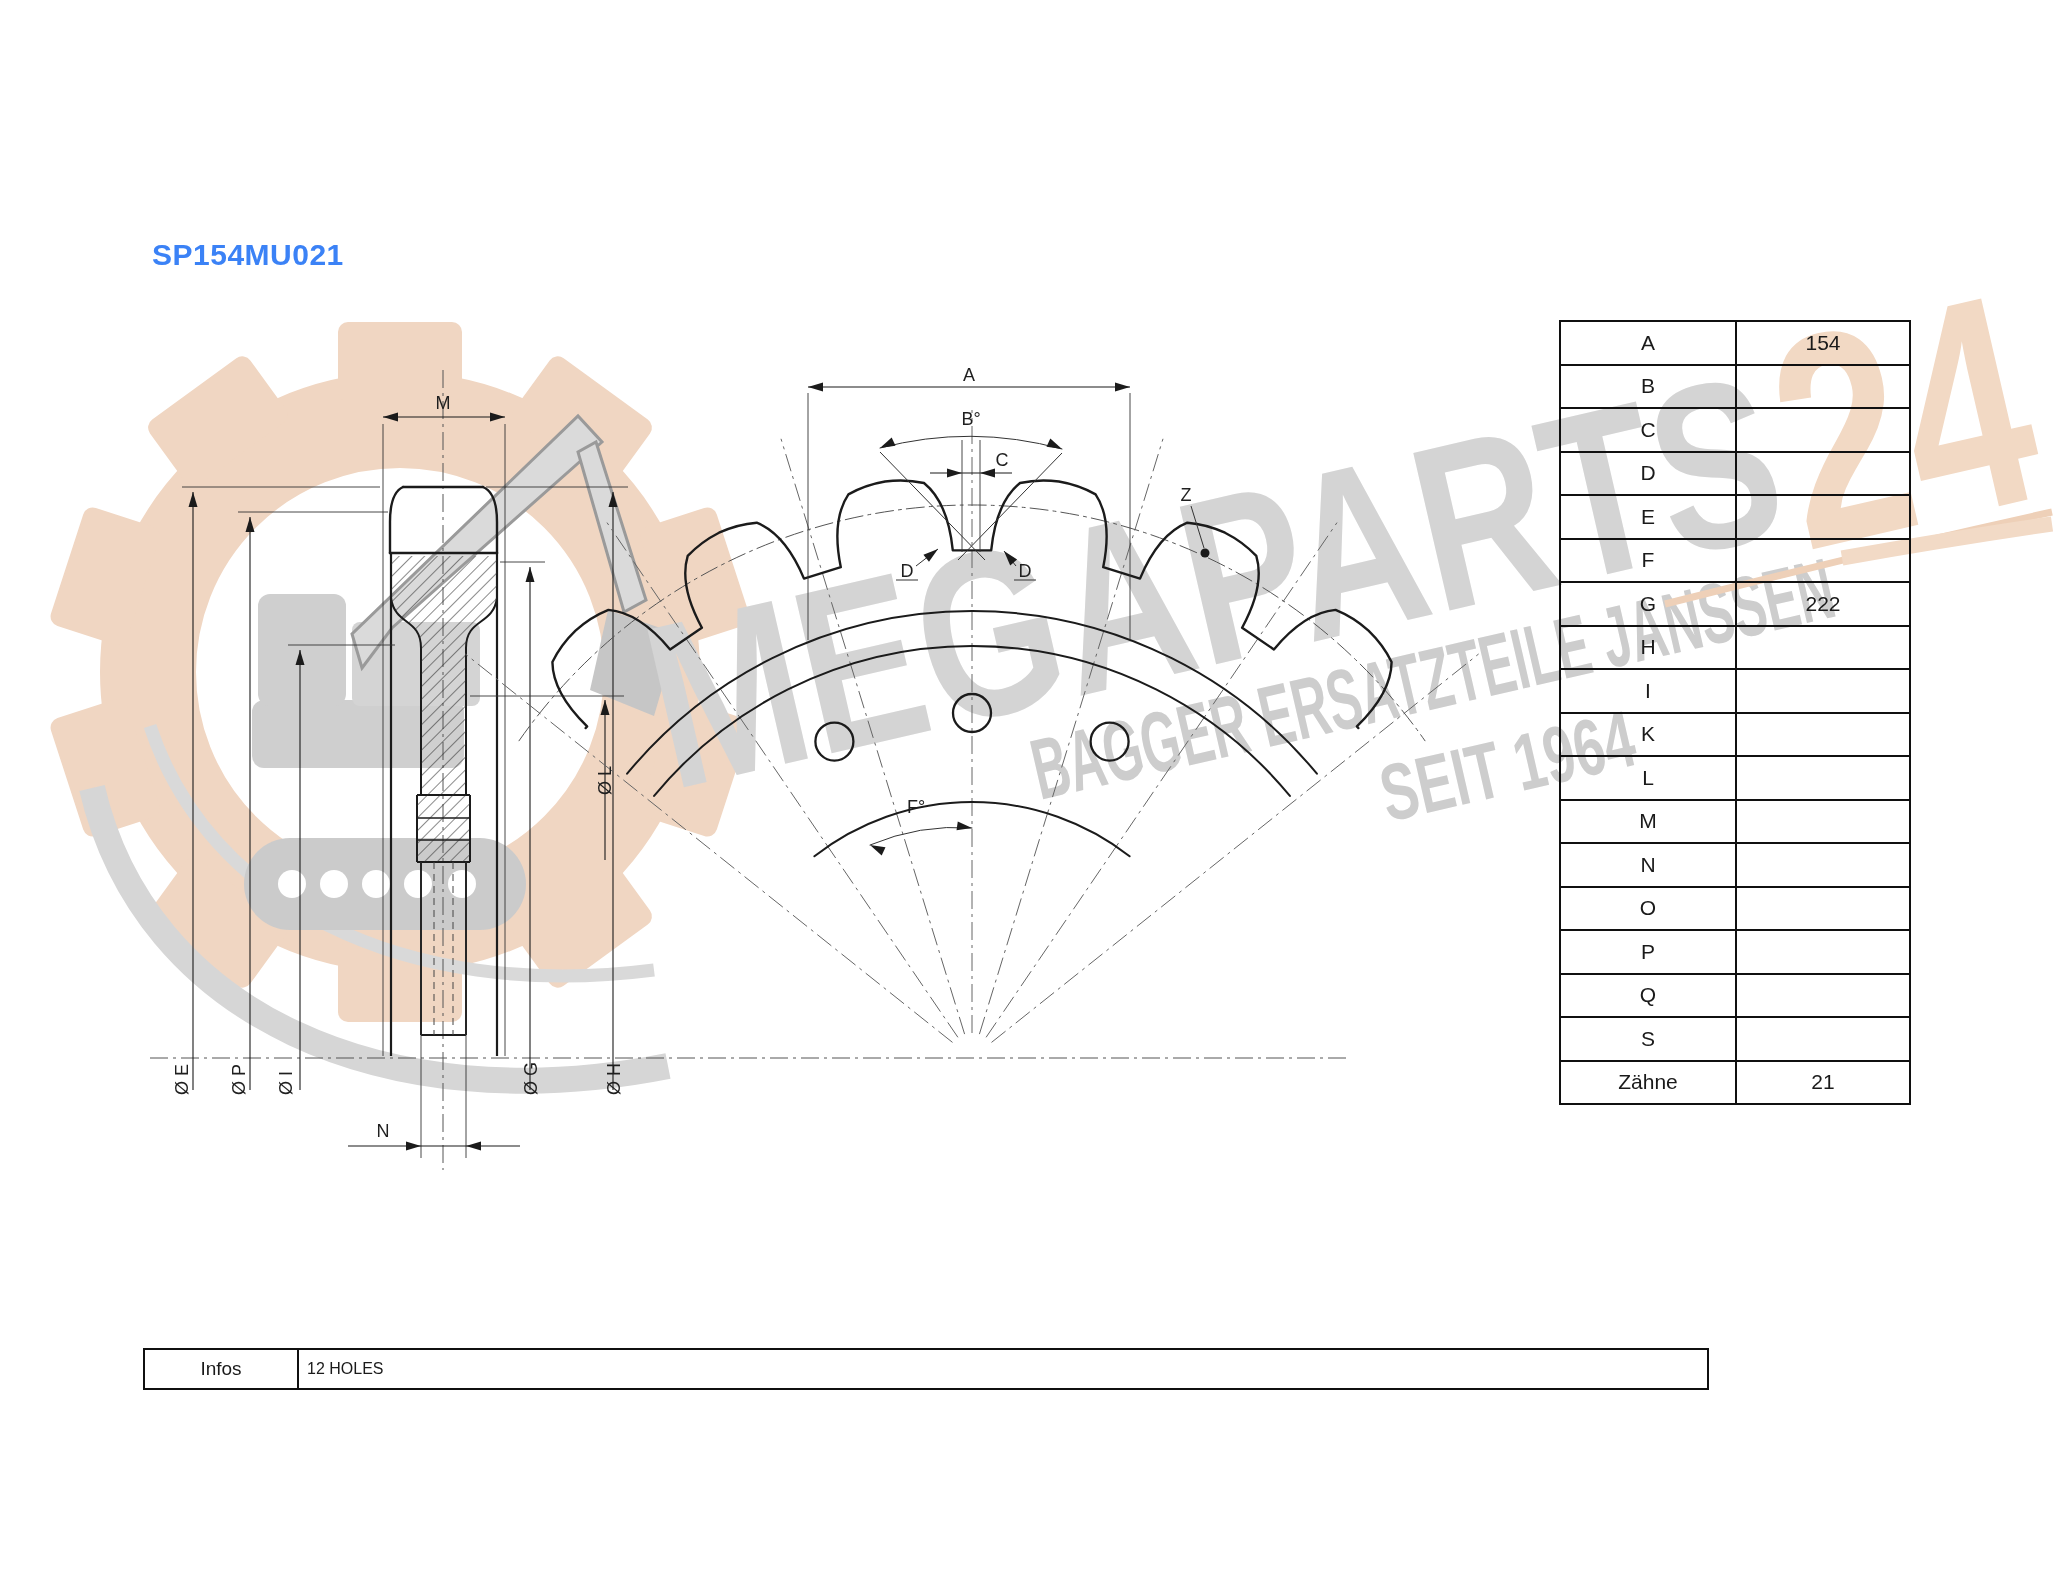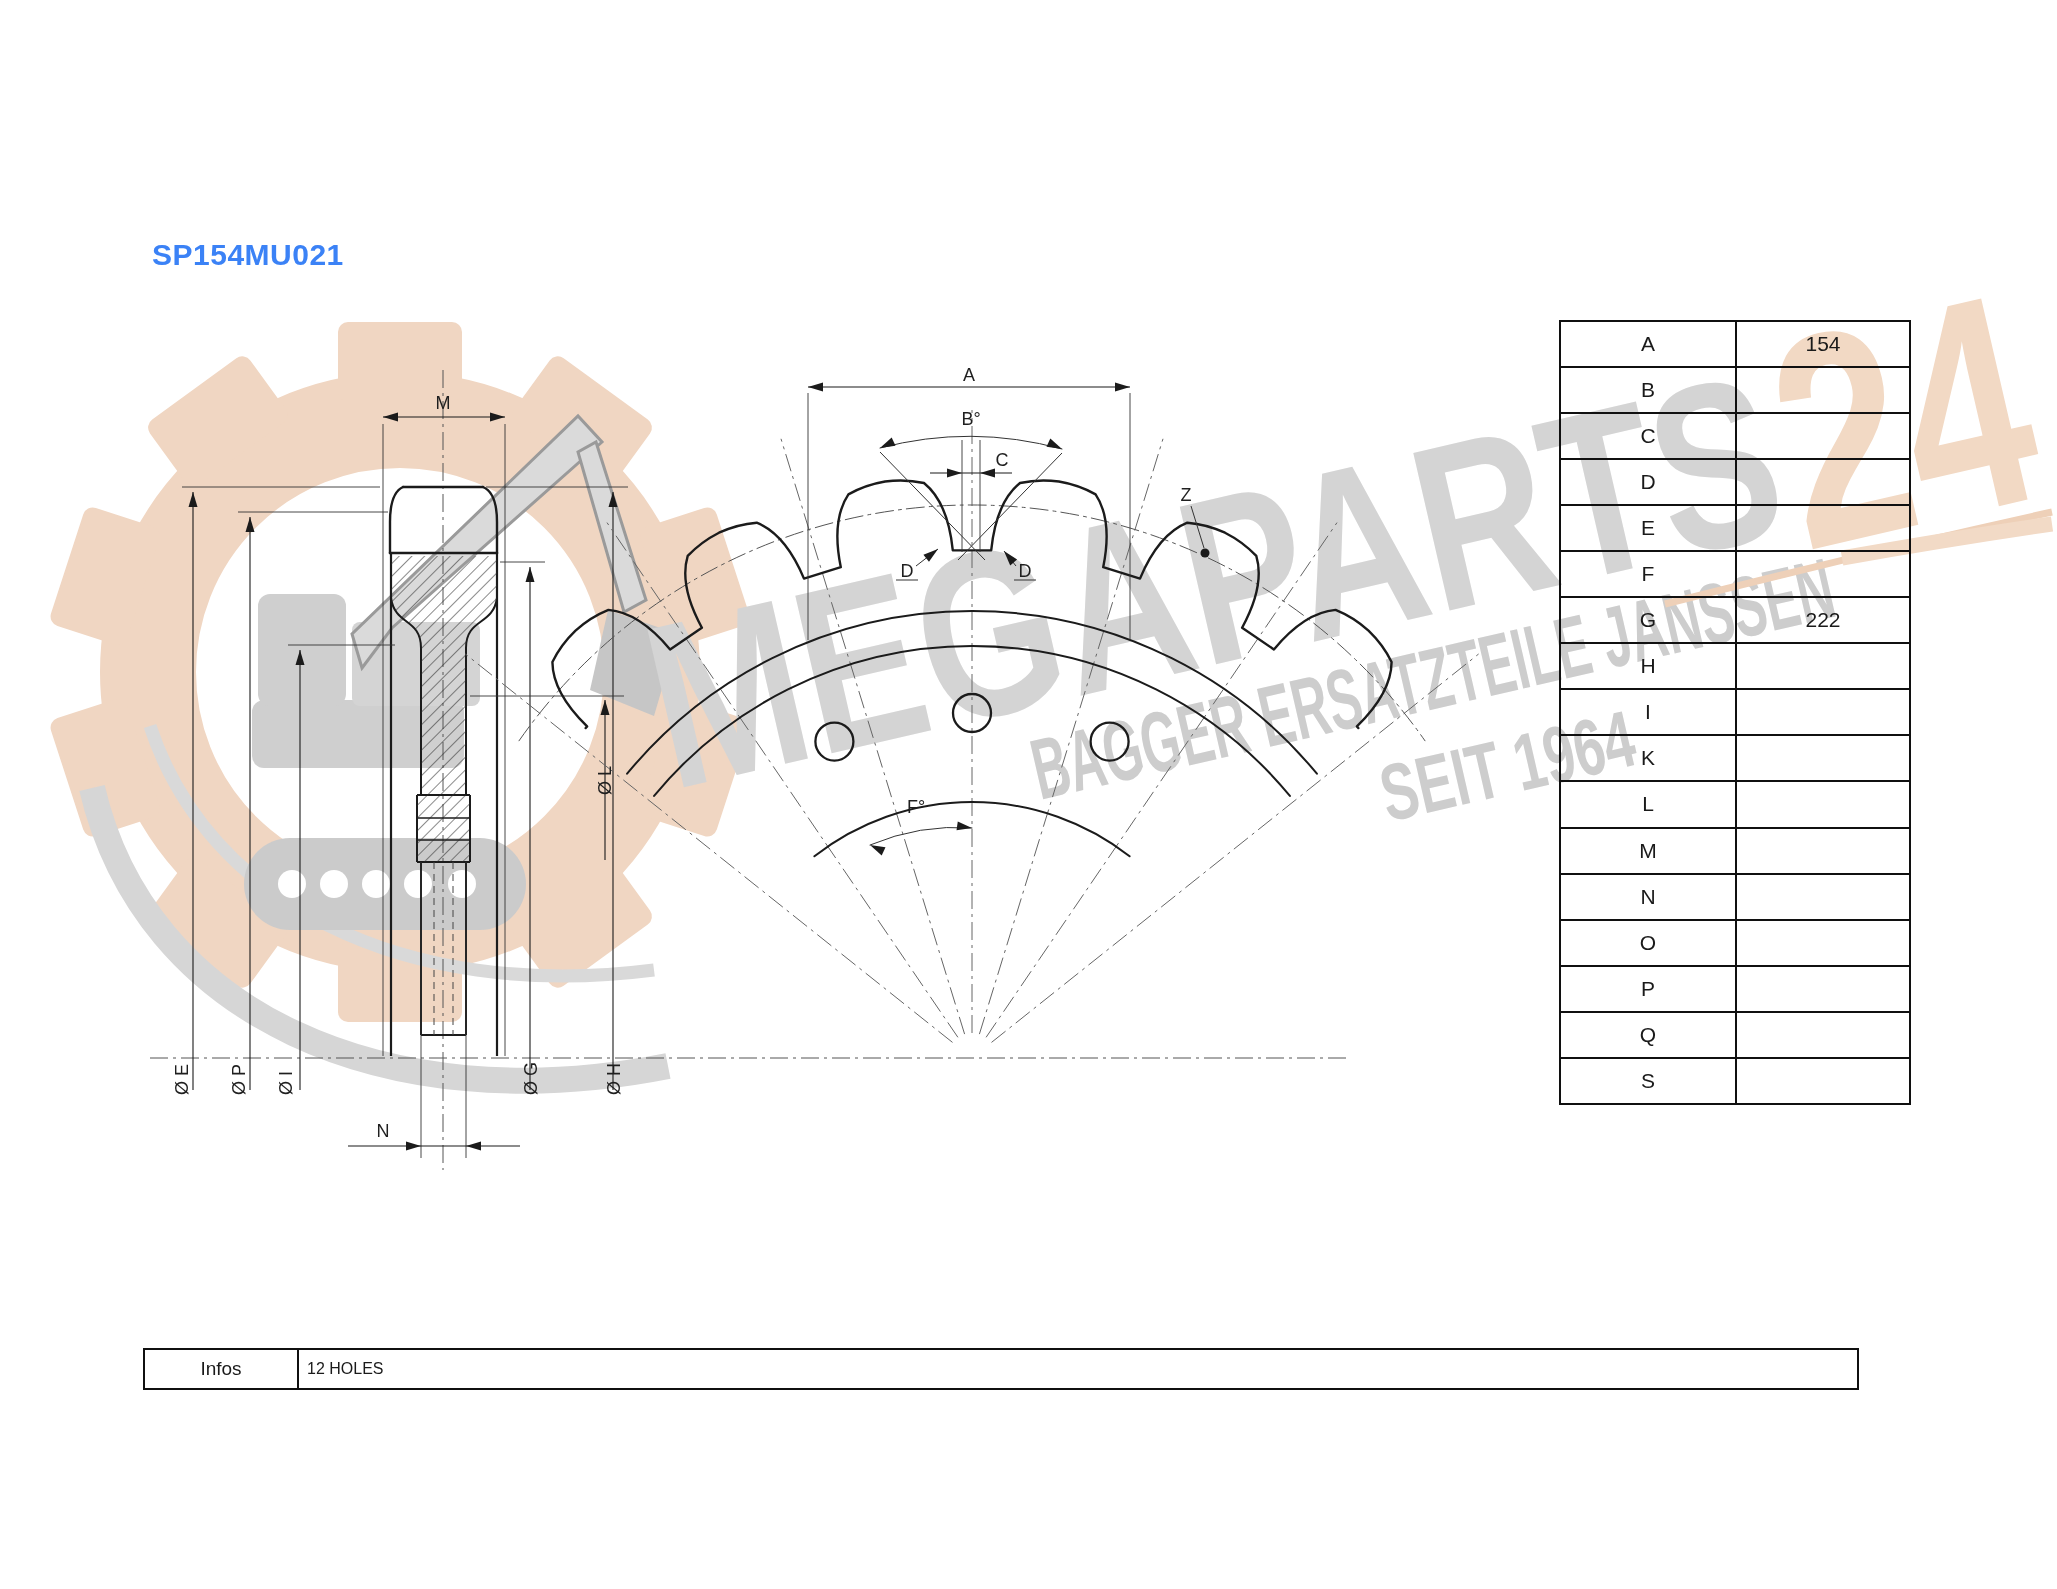--- a/index.html
+++ b/index.html
@@ -6,21 +6,21 @@
   .page{position:relative;width:2057px;height:1589px;background:#fff;overflow:hidden;
         font-family:"Liberation Sans",sans-serif;}
   #page-svg{position:absolute;left:0;top:0;}
   .title{position:absolute;left:152px;top:238px;font-size:30px;font-weight:bold;
          color:#3b82f6;letter-spacing:.5px;}
   table.spec{position:absolute;left:1559px;top:320px;width:352px;height:785px;
              border-collapse:collapse;table-layout:fixed;background:transparent;}
   table.spec td{border:2px solid #101010;text-align:center;vertical-align:middle;
                 font-size:21px;color:#1a1a1a;padding:0;height:37px;}
   table.spec td.k{width:174px;}
-  .infobar{position:absolute;left:143px;top:1348px;width:1716px;height:42px;
+  .infobar{position:absolute;left:143px;top:1348px;width:1566px;height:42px;
            border:2px solid #101010;display:flex;background:transparent;box-sizing:border-box;}
   .infobar .lbl{width:152px;border-right:2px solid #101010;display:flex;align-items:center;
                 justify-content:center;font-size:19px;color:#1a1a1a;}
   .infobar .val{flex:1;display:flex;align-items:center;padding-left:8px;
                 font-size:16px;color:#1a1a1a;}
   text{font-family:"Liberation Sans",sans-serif;}
   .dwlbl{font-size:18px;fill:#1f1f1f;}
 </style>
 </head>
 <body>
@@ -266,20 +266,24 @@
           <td></td>
         </tr>
         <tr>
           <td class="k">Q</td>
           <td></td>
         </tr>
         <tr>
           <td class="k">S</td>
           <td></td>
         </tr>
+        <tr>
+          <td class="k">Zähne</td>
+          <td>21</td>
+        </tr>
       </tbody>
 </table>
 
 <div class="infobar">
   <div class="lbl">Infos</div>
   <div class="val">12 HOLES</div>
 </div>
 
 </div>
 

